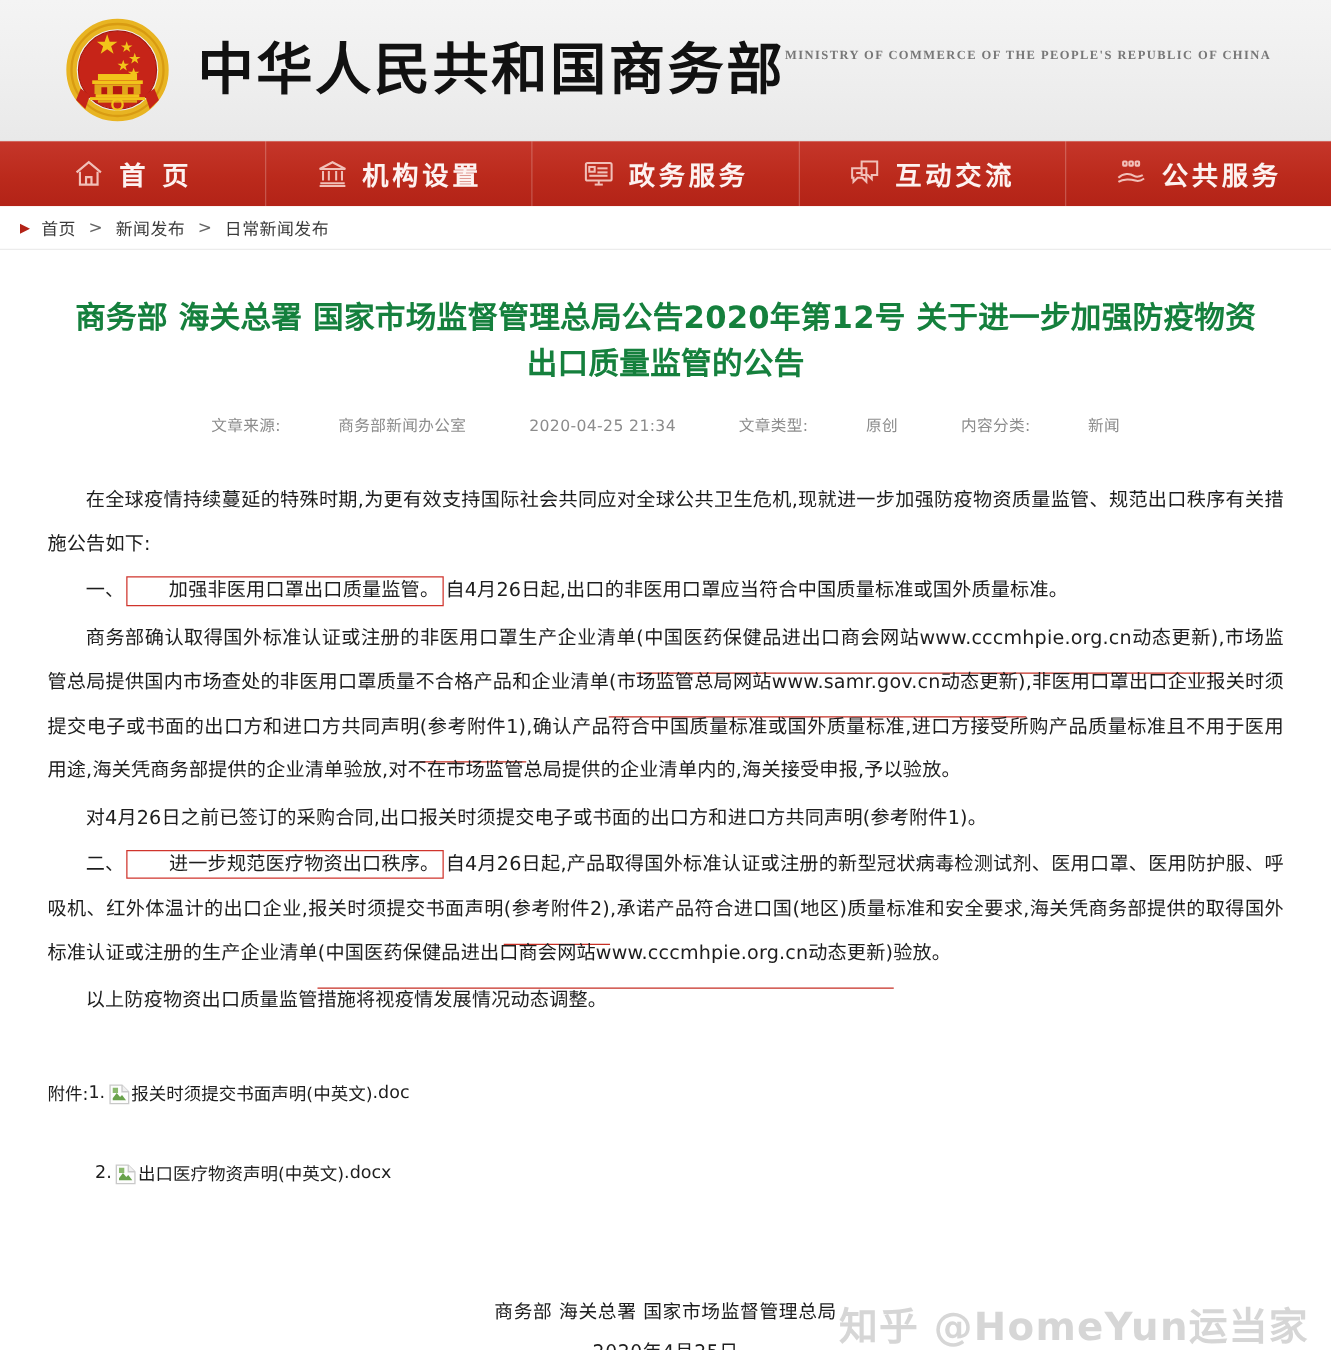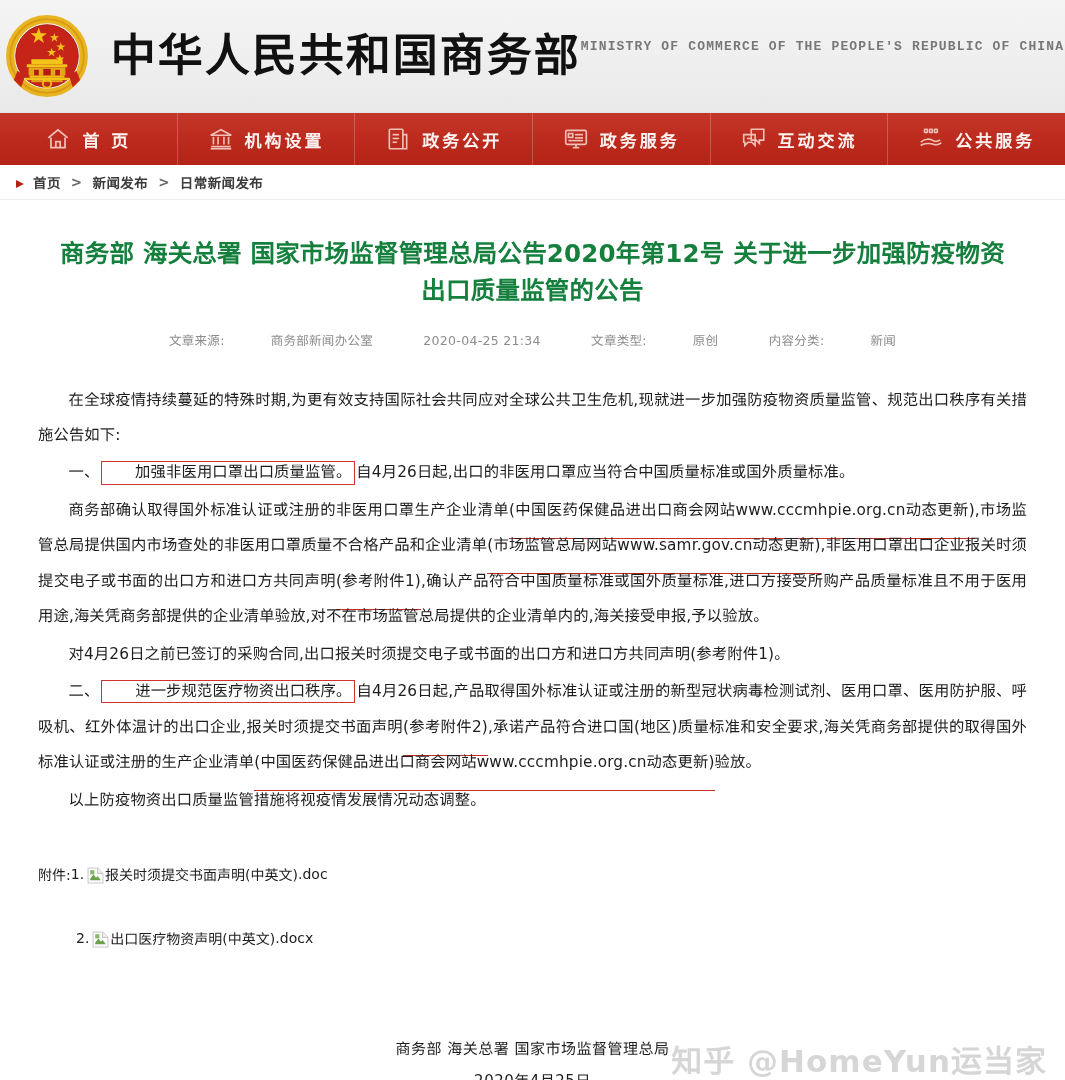--- a/index.html
+++ b/index.html
@@ -22,55 +22,55 @@
   }
   .masthead-inner{display:flex;align-items:center;gap:18px;}
   .emblem{width:92px;height:92px;flex:none;}
   .mast-text{display:flex;flex-direction:row;justify-content:center;}
   .mast-cn{
     font-family:"DejaVu Sans","Liberation Sans",sans-serif;
     font-size:45px;font-weight:bold;letter-spacing:2px;color:#111;line-height:1.05;
   }
   .mast-en{
     margin-top:7px;
-    font-size:13px;letter-spacing:1.15px;color:#777;font-weight:bold;
-    font-family:Liberation Mono, monospace;
+    font-size:10px;letter-spacing:1.15px;color:#777;font-weight:bold;
+    font-family:Liberation Serif, serif;
   }
 
   
   .nav{
     height:52px;
     background:linear-gradient(180deg,#c5362a 0%,#bb2a1c 55%,#b32317 100%);
     display:flex;align-items:stretch;
   }
   .nav-item{
     flex:1 1 0;
     display:flex;align-items:center;justify-content:center;gap:11px;
     color:#fff;
     border-right:1px solid rgba(255,255,255,.22);
     cursor:pointer;
   }
   .nav-item:last-child{border-right:none;}
   .nav-label{
     font-family:"DejaVu Sans","Liberation Sans",sans-serif;
-    font-size:17px;font-weight:bold;letter-spacing:3px;color:#fdf2f0;text-align:center;
+    font-size:21px;font-weight:bold;letter-spacing:3px;color:#fdf2f0;text-align:center;
   }
   .nav-ico{width:26px;height:26px;flex:none;opacity:.92;}
 
   
   .crumb-wrap{
     height:34px;display:flex;align-items:center;
     padding-left:14px;gap:7px;
     border-bottom:1px solid #ececec;
     background:#fff;
   }
   .crumb-arrow{width:12px;height:12px;flex:none;}
   .crumb-txt{
     font-family:"DejaVu Sans","Liberation Sans",sans-serif;
-    font-size:13.5px;color:#3c3c3c;letter-spacing:.4px;font-weight:bold;
+    font-size:13.5px;color:#3c3c3c;letter-spacing:.4px;
   }
   .crumb-sep{margin:0 3px;color:#666;}
 
   
   .article{padding:0 38px;}
   .art-title{
     margin:36px auto 0;
     max-width:960px;
     text-align:center;
     font-family:"DejaVu Sans","Liberation Sans",sans-serif;
@@ -217,32 +217,20 @@
             <path d="M9.3 10 V17"></path>
             <path d="M14.7 10 V17"></path>
             <path d="M19 10 V17"></path>
           <path d="M3 19 H21"></path>
             <path d="M2.5 21 H21.5"></path>
         </svg>
       </span>
       <span class="nav-label">机构设置</span>
     </div>
 
-    <div class="nav-item">
-      <span class="nav-ico">
-        <svg viewBox="0 0 24 24" width="26" height="26" fill="none" stroke="#f6cdc6" stroke-width="1.5">
-          <rect x="4" y="3" width="12.5" height="18" rx="1"></rect>
-          <path d="M16.5 8 H20 V21 H16.5"></path>
-          <path d="M7 8 H13"></path>
-            <path d="M7 11.5 H13"></path>
-            <path d="M7 15 H11"></path>
-        </svg>
-      </span>
-      <span class="nav-label">政务公开</span>
-    </div>
 
     <div class="nav-item">
       <span class="nav-ico">
         <svg viewBox="0 0 24 24" width="26" height="26" fill="none" stroke="#f6cdc6" stroke-width="1.5">
           <rect x="2.5" y="4" width="19" height="13" rx="1.2"></rect>
           <path d="M9 20 H15"></path>
             <path d="M12 17 V20"></path>
           <rect x="5" y="7" width="4" height="3.5"></rect>
           <path d="M11 8 H18.5"></path>
             <path d="M11 11 H18.5"></path>

